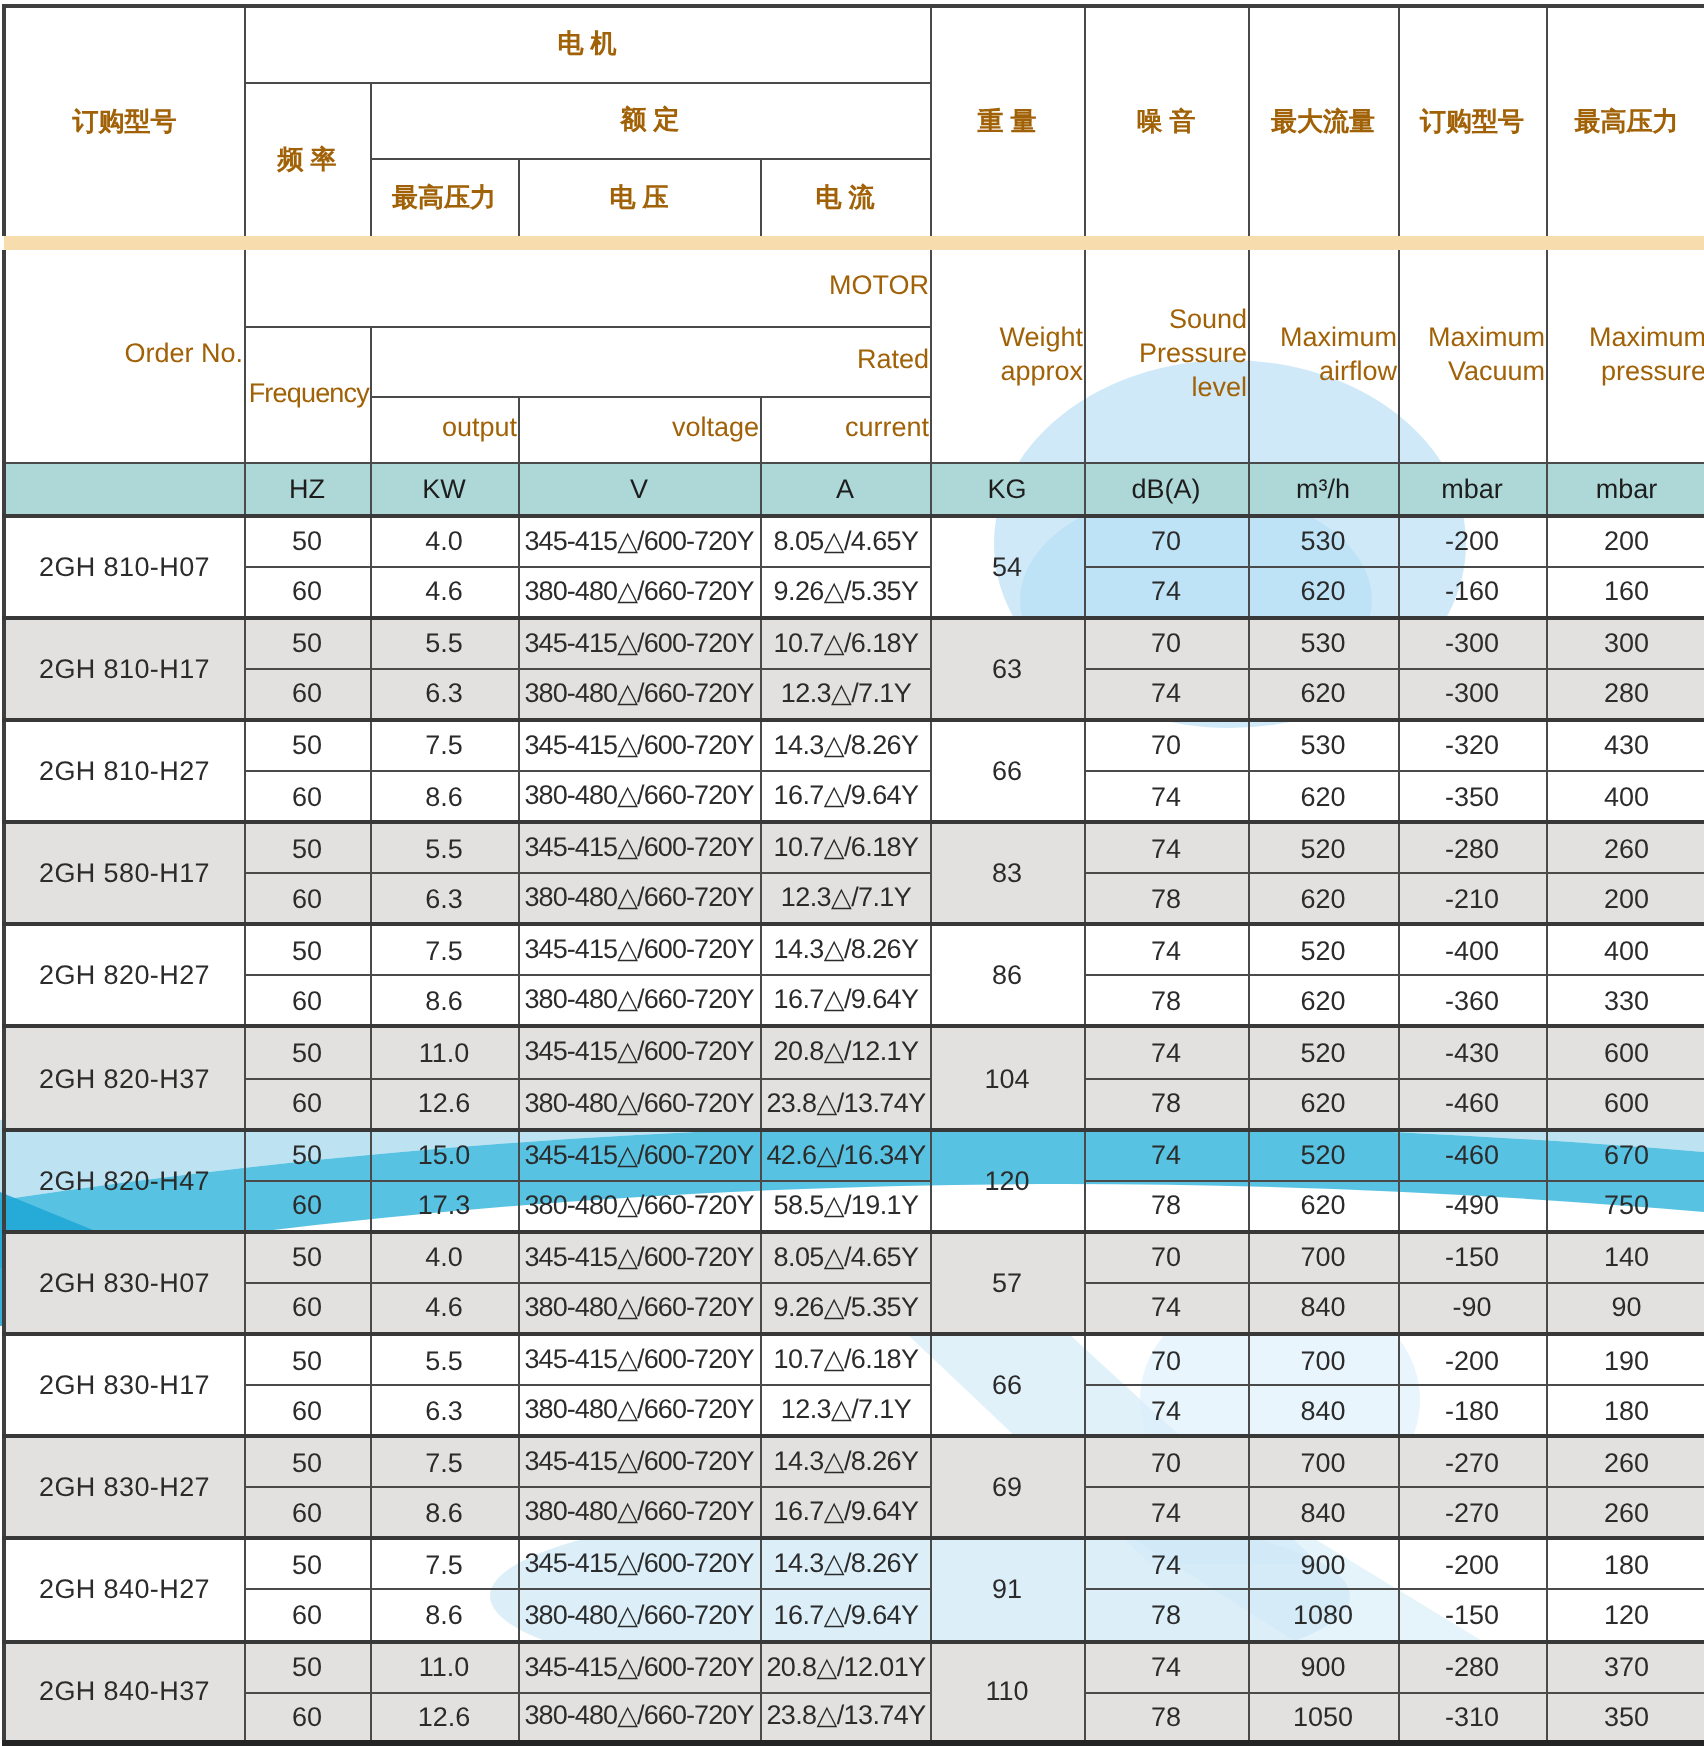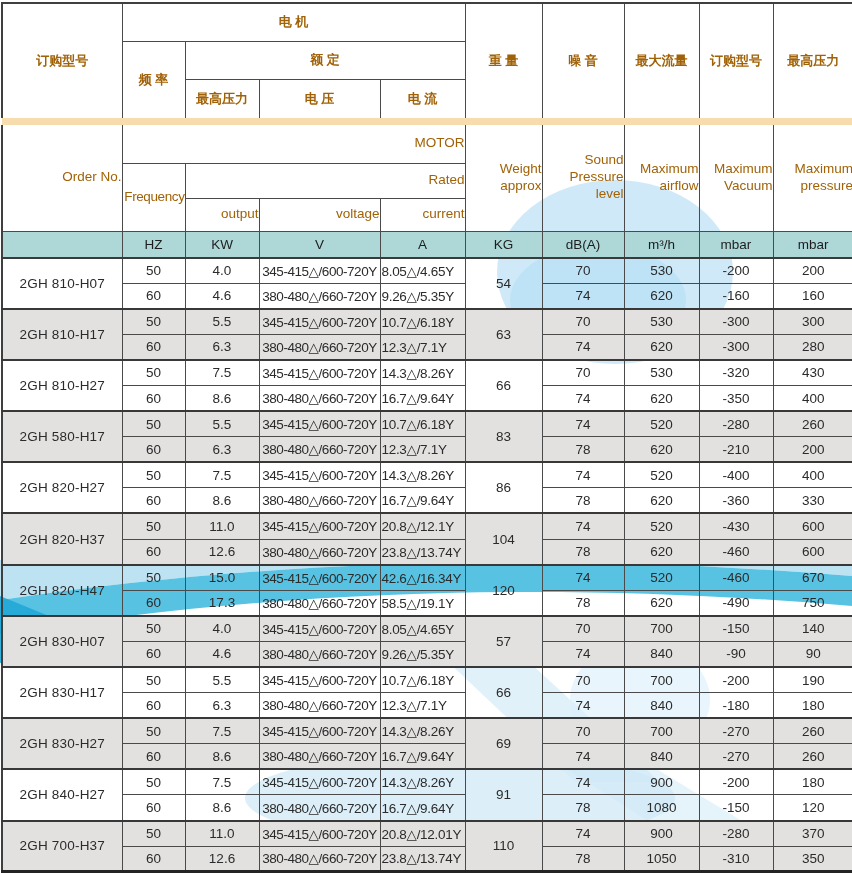--- a/index.html
+++ b/index.html
@@ -27,21 +27,21 @@
   td.freq-en{white-space:nowrap;font-size:13px;letter-spacing:-0.4px;}
   
   tr.units td{background:#aed8d8;font-size:13.5px;height:25px;color:#1d1d1d;border-bottom:2px solid #3a3a3a;}
   
   tr.d{height:25.6px;}
   tr.d td{font-size:13.5px;background:transparent;}
   tr.shaded td{background:#e3e1e0;}
   tr.gstart td{border-top:2px solid #383838;}
   td.model{font-size:14.5px;letter-spacing:0.2px;}
   td.volt{font-size:12.4px;letter-spacing:-0.45px;white-space:nowrap;text-align:center;}
-  td.curr{font-size:12.4px;letter-spacing:-0.3px;white-space:nowrap;text-align:left;padding-left:1px;}
+  td.curr{font-size:12.4px;letter-spacing:-0.3px;white-space:nowrap;text-align:center;padding-left:1px;}
   tr.h38{height:38px;} tr.h39{height:39px;} tr.h35{height:35px;} tr.h33{height:33px;}
 </style>
 </head>
 <body>
 
 <div class="stage">
 
   <svg class="watermark" width="852" height="873" viewBox="0 0 852 873">
     <ellipse cx="615" cy="272" rx="118" ry="92" fill="#cbe7f7" opacity="0.9"></ellipse>
     <ellipse cx="598" cy="300" rx="88" ry="55" fill="#bde2f5" opacity="0.9"></ellipse>
@@ -373,21 +373,21 @@
       <td>8.6</td>
       <td class="volt">380-480△/660-720Y</td>
       <td class="curr">16.7△/9.64Y</td>
       <td>78</td>
       <td>1080</td>
       <td>-150</td>
       <td>120</td>
     </tr>
 
     <tr class="d gstart shaded">
-      <td class="model" rowspan="2">2GH 700-H37</td>
+      <td class="model" rowspan="2">2GH 840-H37</td>
       <td>50</td>
       <td>11.0</td>
       <td class="volt">345-415△/600-720Y</td>
       <td class="curr">20.8△/12.01Y</td>
       <td rowspan="2">110</td>
       <td>74</td>
       <td>900</td>
       <td>-280</td>
       <td>370</td>
     </tr>

